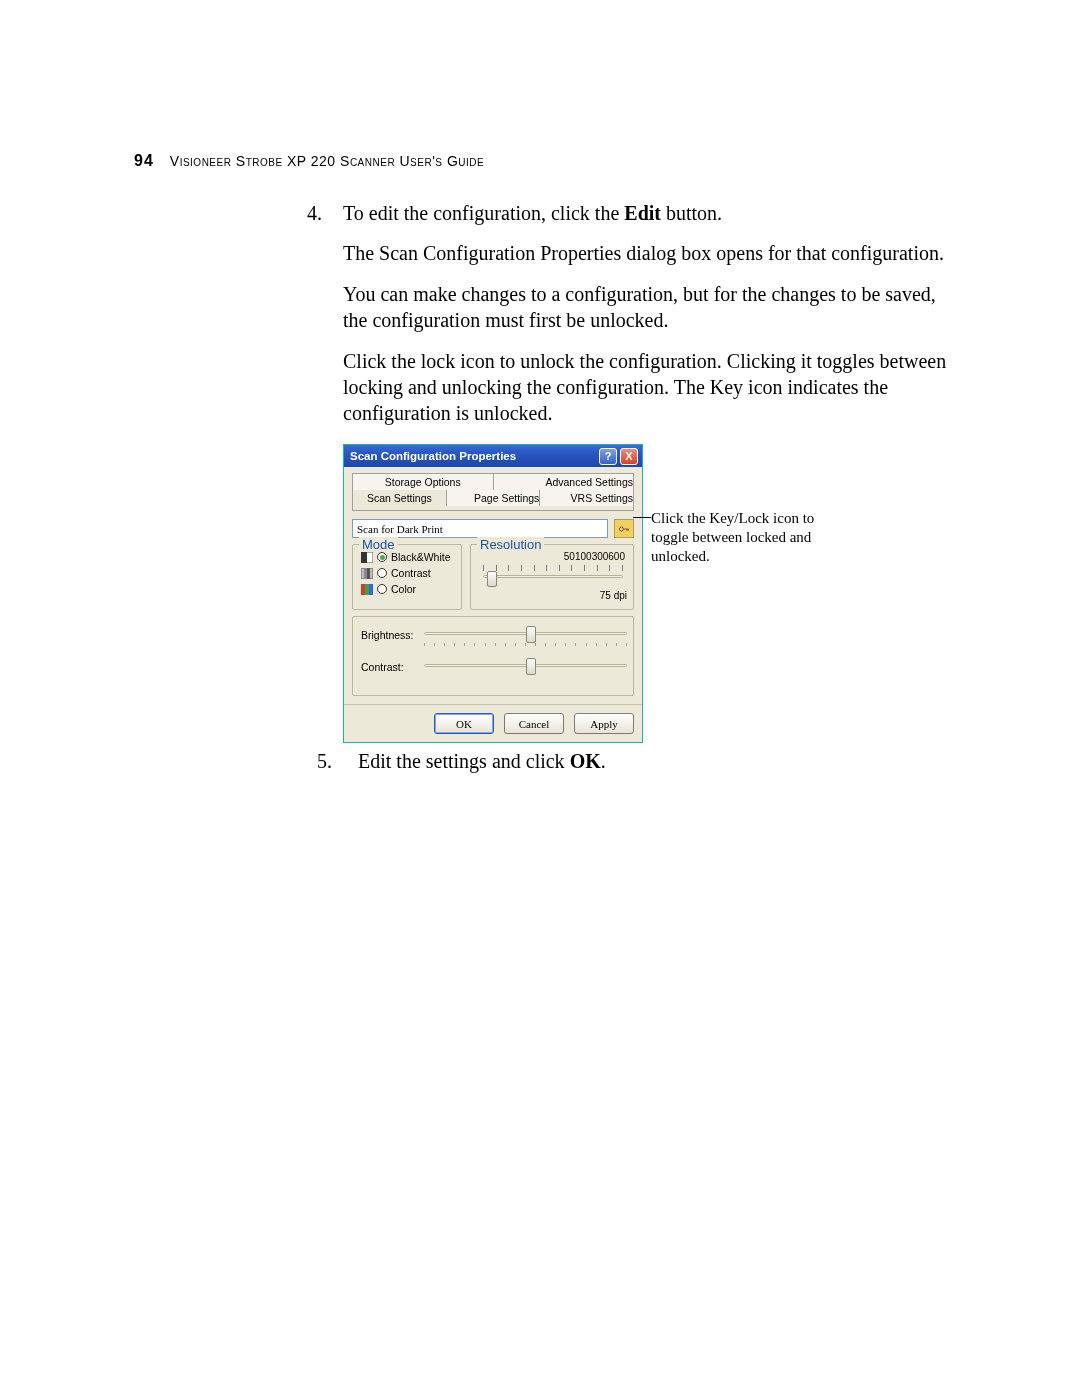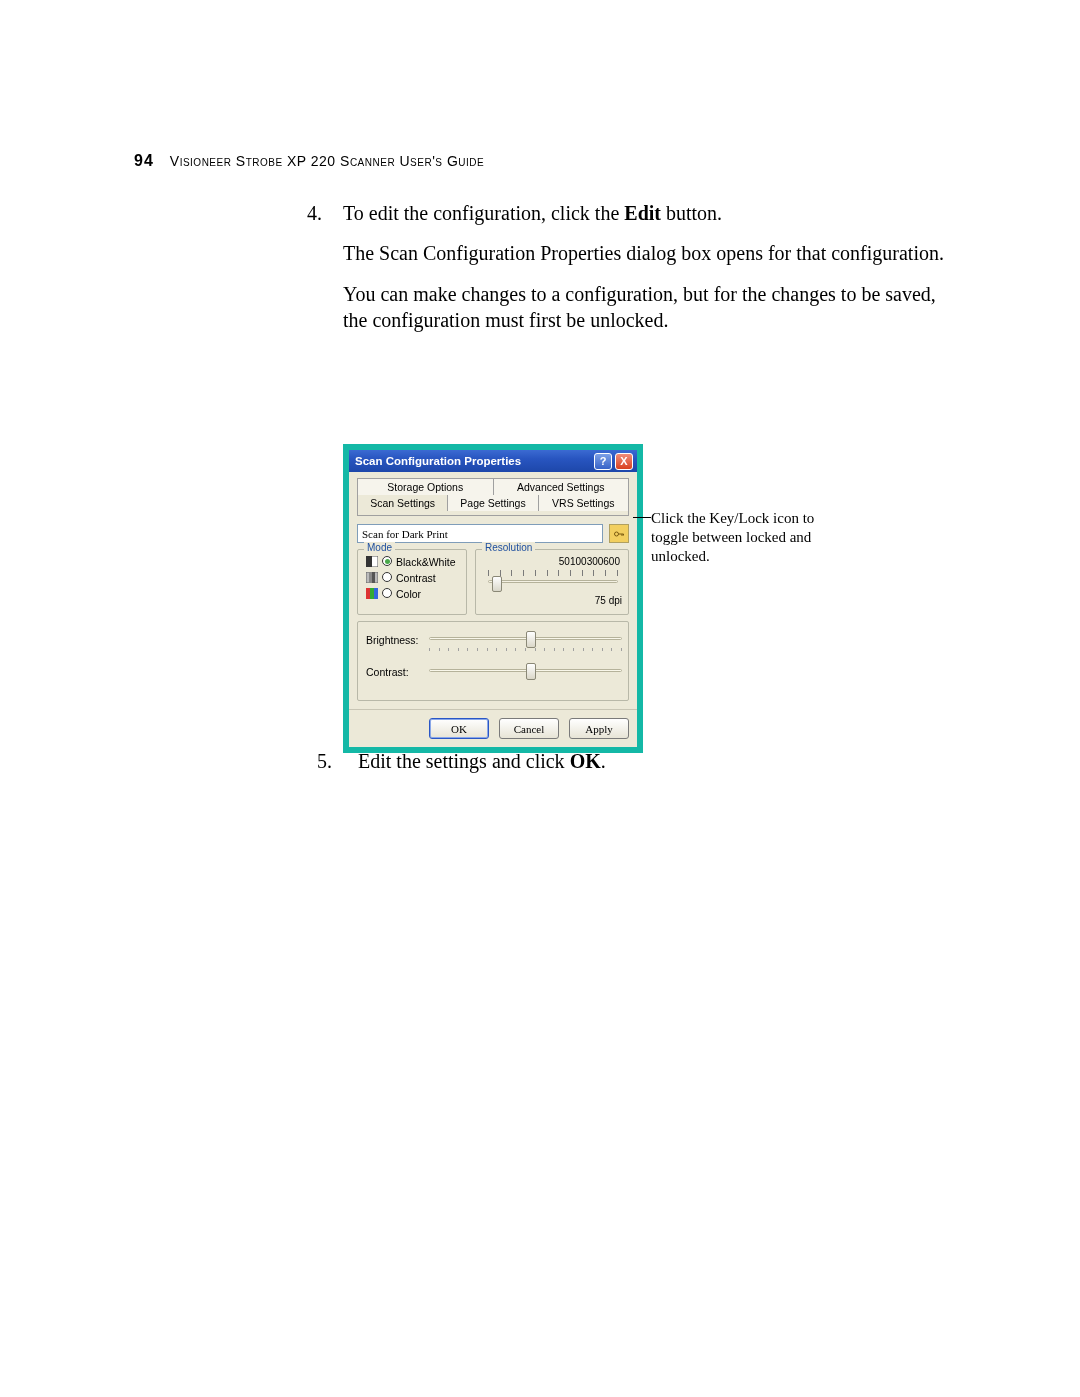--- a/index.html
+++ b/index.html
@@ -18,21 +18,21 @@
   .num-list { list-style:none; padding:0; margin:0; }
   .num-list > li { margin-bottom:4px; position:relative; padding-left:36px; }
   .num-list > li .n { position:absolute; left:0; top:0; }
   .para { margin:0 0 14px 0; }
   .bold { font-weight:bold; }
   
   .figure-row { position:absolute; left:343px; top:444px; width:650px; }
   .dlg {
     position:relative; width:300px;
     background:#ece9d8;
-    border:6px solid #14b8a6;
+    border:1px solid #14b8a6;
     font-family: Tahoma, Arial, sans-serif;
     font-size:11px; color:#000;
     float:left;
   }
   .titlebar {
     height:22px;
     background: linear-gradient(180deg,#3b6ad2 0%, #2855c0 40%, #1d47aa 100%);
     display:flex; align-items:center;
     padding:0 4px 0 6px;
     color:#fff; font-weight:bold;
@@ -41,34 +41,34 @@
   .tbtn { width:18px; height:17px; border:1px solid #fff; border-radius:3px;
           margin-left:3px; display:flex; align-items:center; justify-content:center;
           font-size:11px; font-weight:bold; }
   .helpb { background:linear-gradient(180deg,#7da0e6,#3763c8); }
   .closeb { background:linear-gradient(180deg,#f08d7b,#d9401f); }
   .dlg-body { padding:6px 8px 2px 8px; }
   .tabs { display:flex; flex-wrap:wrap; }
   .tabrow { display:flex; width:100%; }
   .tab { flex:1; text-align:center; padding:2px 0; border:1px solid #a0a0a0; background:#f6f4ec;
          font-size:10.5px; border-bottom:none; margin:0; }
-  .tab + .tab { border-left:none; }
+  .tab + .tab { border-left:none;text-align:right; }
   .tabrow.r2 .tab { border-top:none; }
   .tab.active { background:#ece9d8; font-weight:normal; position:relative; z-index:2; }
   .tabarea { border:1px solid #a0a0a0; border-top:none; height:5px; background:#ece9d8; }
   .name-row { display:flex; margin:8px 0 6px 0; }
   .name-input { flex:1; height:19px; border:1px solid #7f9db9; background:#fff; padding:1px 4px; font-family:Tahoma; font-size:11px; }
   .lockbtn { width:20px; height:19px; margin-left:6px; border:1px solid #b0a060; background:#f2cf5f; display:flex; align-items:center; justify-content:center; }
   .lockbtn svg { width:12px; height:12px; }
   .group { border:1px solid #b8b8a8; border-radius:2px; padding:6px 6px 8px 8px; margin-bottom:6px; position:relative; }
-  .group .legend { position:absolute; top:-8px; left:6px; background:#ece9d8; padding:0 3px; color:#20509f; font-size:10px; }
+  .group .legend { position:absolute; top:-8px; left:6px; background:#ece9d8; padding:0 3px; color:#20509f; font-size:13px; }
   .mr-row { display:flex; gap:8px; }
   .mode-grp { width:110px; }
   .res-grp { flex:1; }
-  .mode-item { display:flex; gap:4px; margin-bottom:4px; font-size:10.5px; }
+  .mode-item { display:flex; align-items:center; gap:4px; margin-bottom:4px; font-size:10.5px; }
   .mode-icon { width:12px; height:11px; display:inline-block; }
   .radio { width:10px; height:10px; border:1px solid #333; border-radius:50%; display:inline-flex; align-items:center; justify-content:center; background:#fff; }
   .radio.sel::after { content:""; width:5px; height:5px; background:#4aa84a; border-radius:50%; display:block; }
   .res-labels { display:flex; justify-content:flex-end; padding:0 2px 2px 2px; font-size:10px; }
   .res-track { height:24px; position:relative; border-top:1px solid transparent; }
   .res-ticks { position:absolute; left:0; right:0; top:0; display:flex; justify-content:space-between; padding:0 4px;}
   .tick { width:1px; height:6px; background:#7a7a7a; }
   .res-rail { position:absolute; left:4px; right:4px; top:10px; height:3px; background:#f4f1e3; border:1px solid #b5b29a; border-radius:2px; }
   .res-knob { position:absolute; top:6px; left:8px; width:10px; height:16px; background:linear-gradient(180deg,#fefefe,#d9d7c9); border:1px solid #8a8876; border-radius:2px; }
   .res-val { text-align:right; font-size:10px; margin-top:2px; }
@@ -100,20 +100,21 @@
 
   <div class="body-col">
     <ol class="num-list">
       <li>
         <span class="n">4.</span>
         <p class="para">
           <span>To edit the configuration, click the </span><span class="bold">Edit</span><span> button.</span>
         </p>
         <p class="para">The Scan Configuration Properties dialog box opens for that configuration.</p>
         <p class="para">You can make changes to a configuration, but for the changes to be saved, the configuration must first be unlocked.</p>
+        <p class="para">Click the lock icon to unlock the configuration. Clicking it toggles between locking and unlocking the configuration. The Key icon indicates the configuration is unlocked.</p>
       </li>
     </ol>
   </div>
 
   <div class="figure-row">
     <div class="dlg">
       <div class="titlebar">
         <span class="t">Scan Configuration Properties</span>
         <div class="tbtn helpb">
             <span>?</span>

